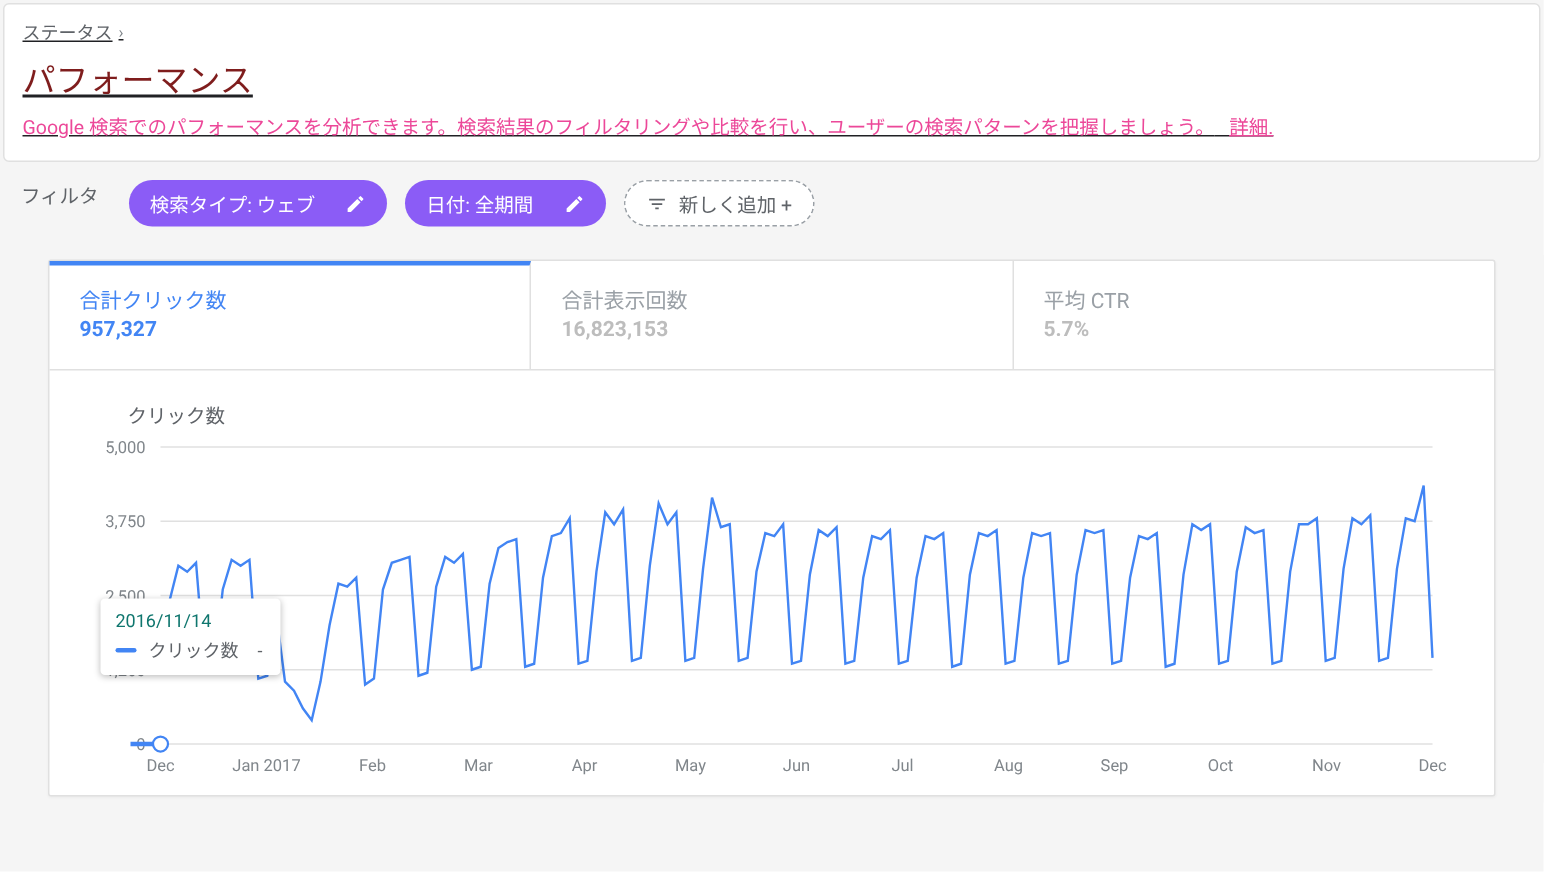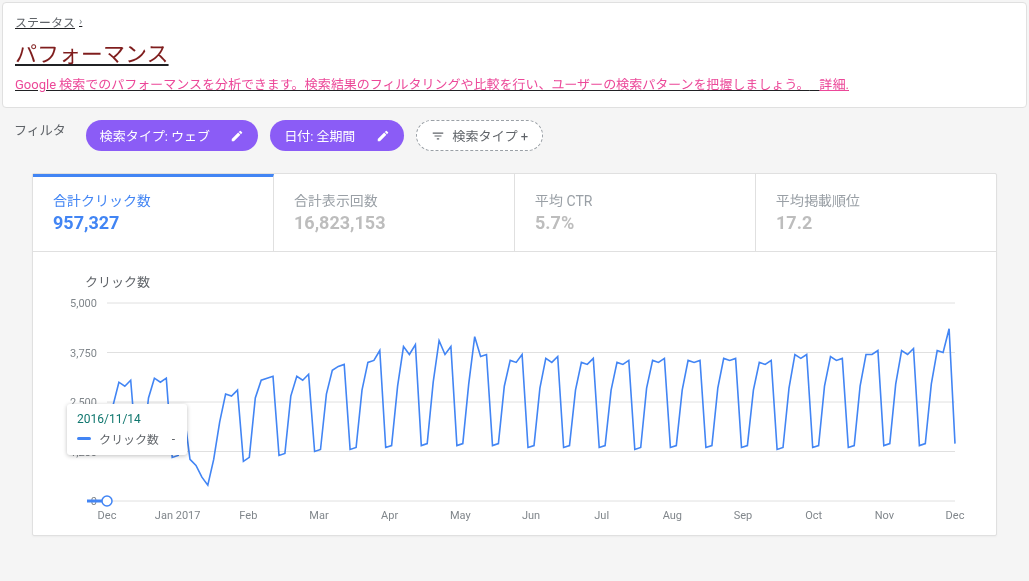--- a/index.html
+++ b/index.html
@@ -100,21 +100,21 @@
   .metric-card {
     flex: 1;
     padding: 16px 20px 18px 20px;
     border-right: 1px solid #e0e0e0;
     cursor: pointer;
   }
   .metric-card:last-child { border-right: none; }
   .metric-card.active { border-top: 3px solid #4285f4; padding-top: 13px; }
   .metric-title { font-size: 14px; color: #9aa0a6; }
   .metric-card.active .metric-title { color: #4285f4; }
-  .metric-value { font-size: 18px; font-weight: 700; color: #bdbdbd; margin-top: 2px; }
+  .metric-value { font-size: 14px; font-weight: 700; color: #bdbdbd; margin-top: 2px; }
   .metric-card.active .metric-value { color: #4285f4; }
 
   
   .chart-area {
     position: relative;
     padding: 20px 20px 10px 12px;
   }
   .chart-title {
     font-size: 13px;
     color: #5f6368;
@@ -175,42 +175,38 @@
     <span>日付: 全期間</span>
     <svg viewBox="0 0 24 24">
         <path d="M3 17.25V21h3.75L17.81 9.94l-3.75-3.75L3 17.25zM20.71 7.04a1 1 0 0 0 0-1.41l-2.34-2.34a1 1 0 0 0-1.41 0l-1.83 1.83 3.75 3.75 1.83-1.83z"></path>
       </svg>
   </div>
 
   <div class="chip-add">
     <svg viewBox="0 0 24 24">
         <path d="M10 18h4v-2h-4v2zM3 6v2h18V6H3zm3 7h12v-2H6v2z"></path>
       </svg>
-    <span>検索タイプ +</span>
+    <span>新しく追加 +</span>
   </div>
 </div>
 
 <div class="main-panel">
 
   <div class="metrics-row">
     <div class="metric-card active">
       <div class="metric-title">合計クリック数</div>
       <div class="metric-value">957,327</div>
     </div>
     <div class="metric-card">
       <div class="metric-title">合計表示回数</div>
       <div class="metric-value">16,823,153</div>
     </div>
     <div class="metric-card">
       <div class="metric-title">平均 CTR</div>
       <div class="metric-value">5.7%</div>
-    </div>
-    <div class="metric-card">
-      <div class="metric-title">平均掲載順位</div>
-      <div class="metric-value">17.2</div>
     </div>
   </div>
 
   <div class="chart-area">
     <div class="chart-title">クリック数</div>
     <svg id="chart" class="chart-svg" width="920" height="230">
         <line x1="62" x2="910" y1="206" y2="206" class="grid-line"></line>
         <text x="52" y="210" text-anchor="end" class="axis-label">0</text>
         <line x1="62" x2="910" y1="156.5" y2="156.5" class="grid-line"></line>
         <text x="52" y="160.5" text-anchor="end" class="axis-label">1,250</text>

